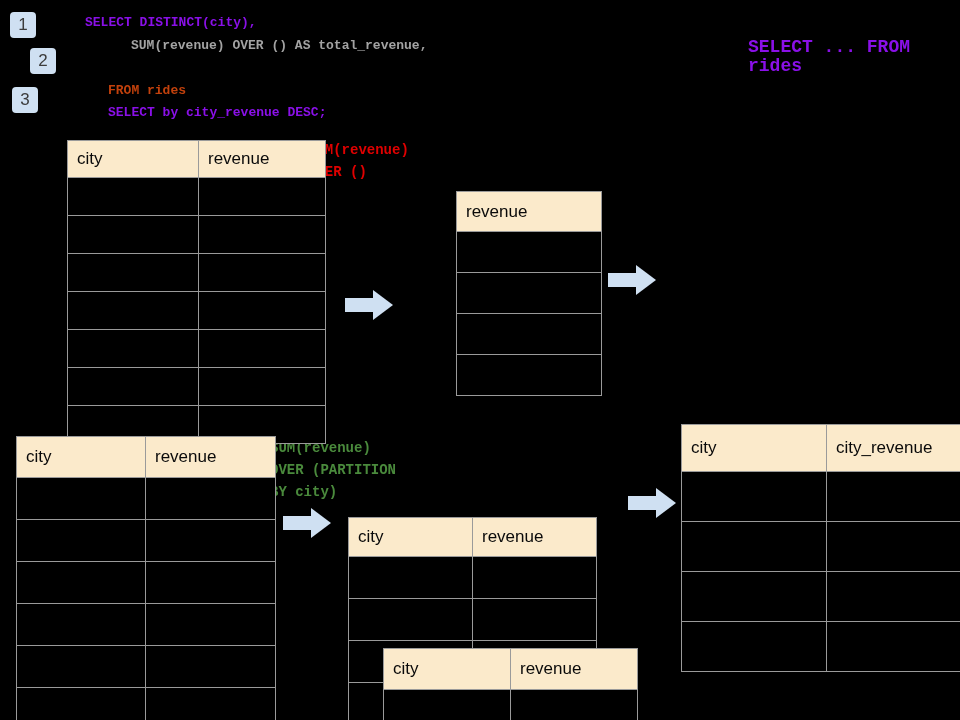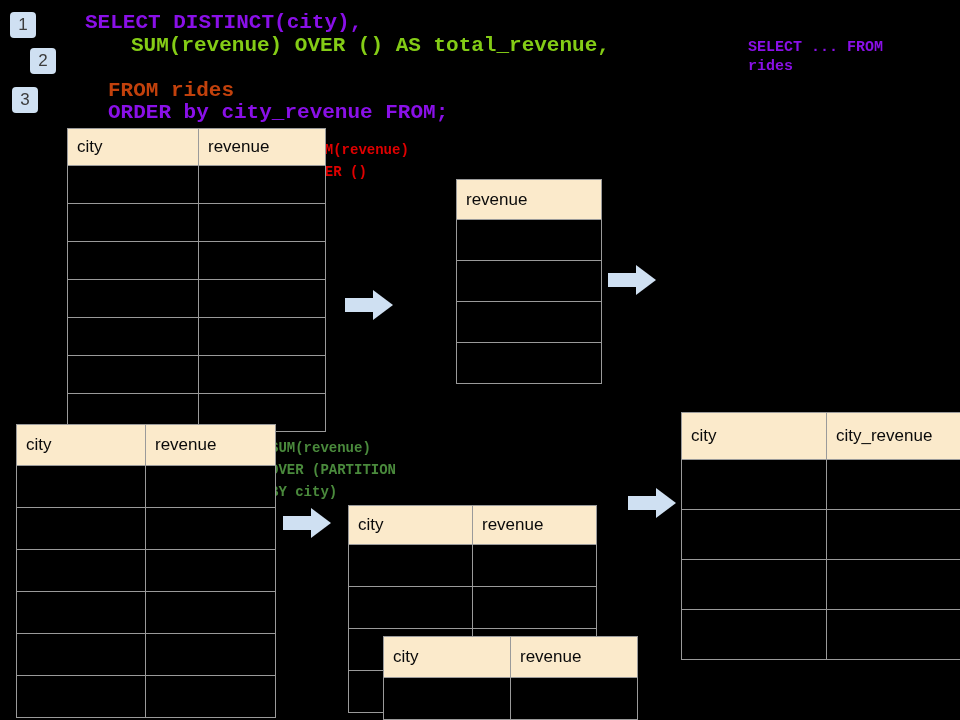--- a/index.html
+++ b/index.html
@@ -31,30 +31,31 @@
   }
 
   
   .code {
     position: absolute;
     font-family: "Liberation Mono", monospace;
     font-weight: bold;
     white-space: pre;
     letter-spacing: 0px;
   }
-  .code-main { font-size: 21px; line-height: 22.5px; }
+  .code-main { font-size: 13px; line-height: 22.5px; }
   .code-note { font-size: 14px;   line-height: 22px; }
-  .code-small{ font-size: 15px; line-height: 19px; }
+  .code-small{ font-size: 18px; line-height: 19px; }
 
   
   .tbl {
     position: absolute;
     border-collapse: collapse;
     table-layout: fixed;
     background: #000000;
+    margin-top: 12px;
   }
   .tbl td, .tbl th {
     border: 1px solid #9a9a9a;
     background: #000000;
     padding: 0;
   }
   .tbl th {
     background: #fbeacb;
     color: #0a0a0a;
     font-family: "Liberation Sans", sans-serif;
@@ -92,23 +93,23 @@
 </head>
 <body>
 
 <div id="canvas">
 
   <div class="badge" style="left: 10px; top: 12px;">1</div>
   <div class="badge" style="left: 30px; top: 48px;">2</div>
   <div class="badge" style="left: 12px; top: 87px;">3</div>
 
   <div class="code code-main" style="left: 85px; top: 12px; color: rgb(138, 16, 232);">SELECT DISTINCT(city),</div>
-  <div class="code code-main" style="left: 131px; top: 35px; color: #84cc16;">SUM(revenue) OVER () AS total_revenue,</div>
+  <div class="code code-main" style="left: 131px; top: 35px; color: #a3a3a3;">SUM(revenue) OVER () AS total_revenue,</div>
   <div class="code code-main" style="left: 108px; top: 80px; color: #c2410c;">FROM rides</div>
-  <div class="code code-main" style="left: 108px; top: 102px; color: rgb(138, 16, 232);">ORDER by city_revenue FROM;</div>
+  <div class="code code-main" style="left: 108px; top: 102px; color: rgb(138, 16, 232);">SELECT by city_revenue DESC;</div>
 
   <div class="code code-small" style="left: 748px; top: 38px; color: rgb(138, 16, 232);">SELECT ... FROM
 rides</div>
   <div class="code code-note" style="left: 308px; top: 139px; color: rgb(224, 0, 0);">SUM(revenue)
 OVER ()</div>
   <div class="code code-note" style="left: 270px; top: 437px; color: rgb(74, 138, 60);">SUM(revenue)
 OVER (PARTITION
 BY city)</div>
 
   <div id="arrow-layer">

